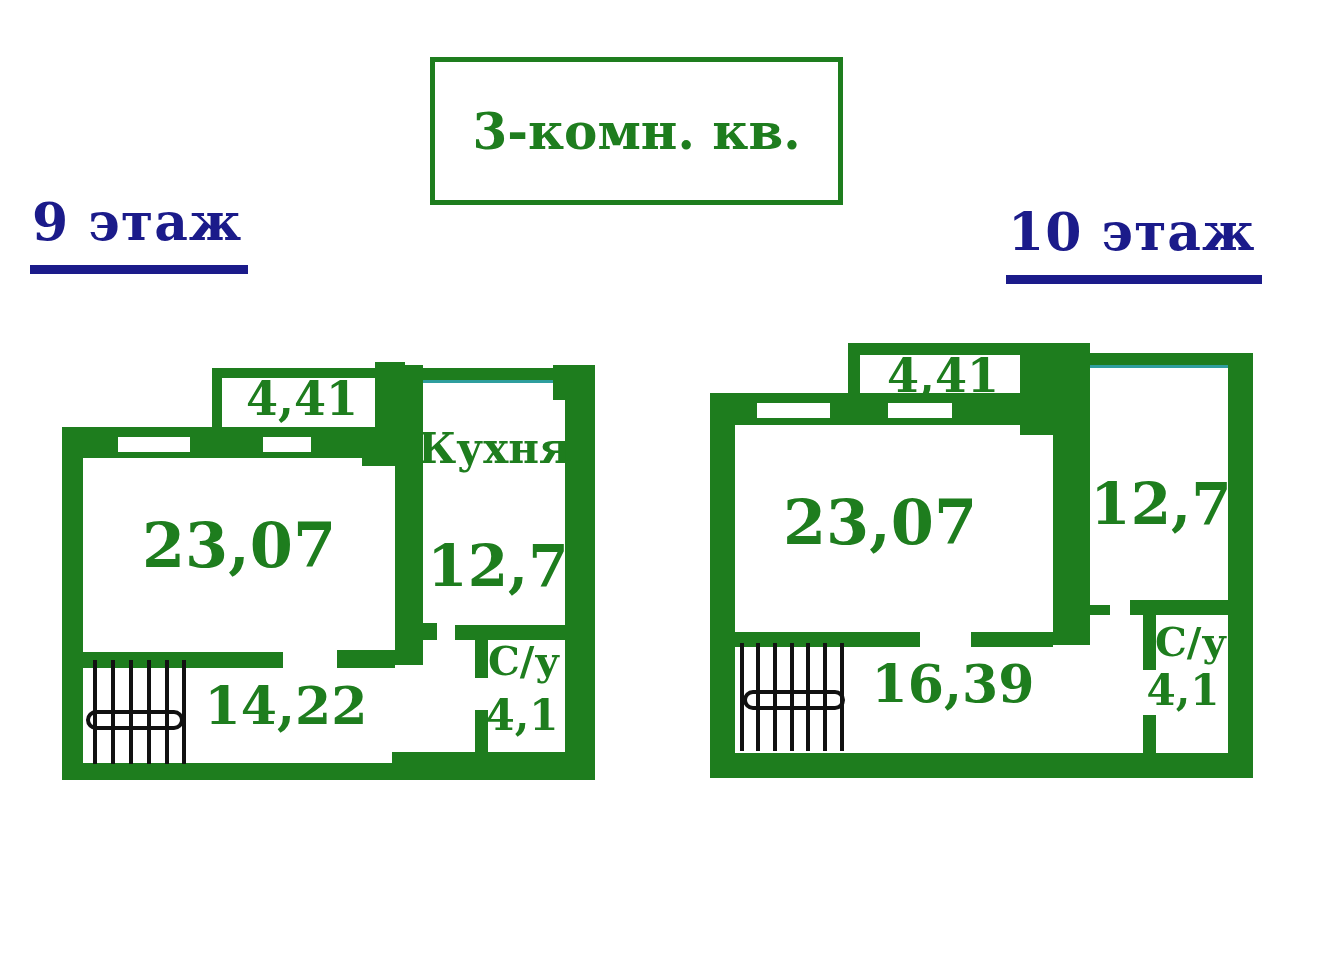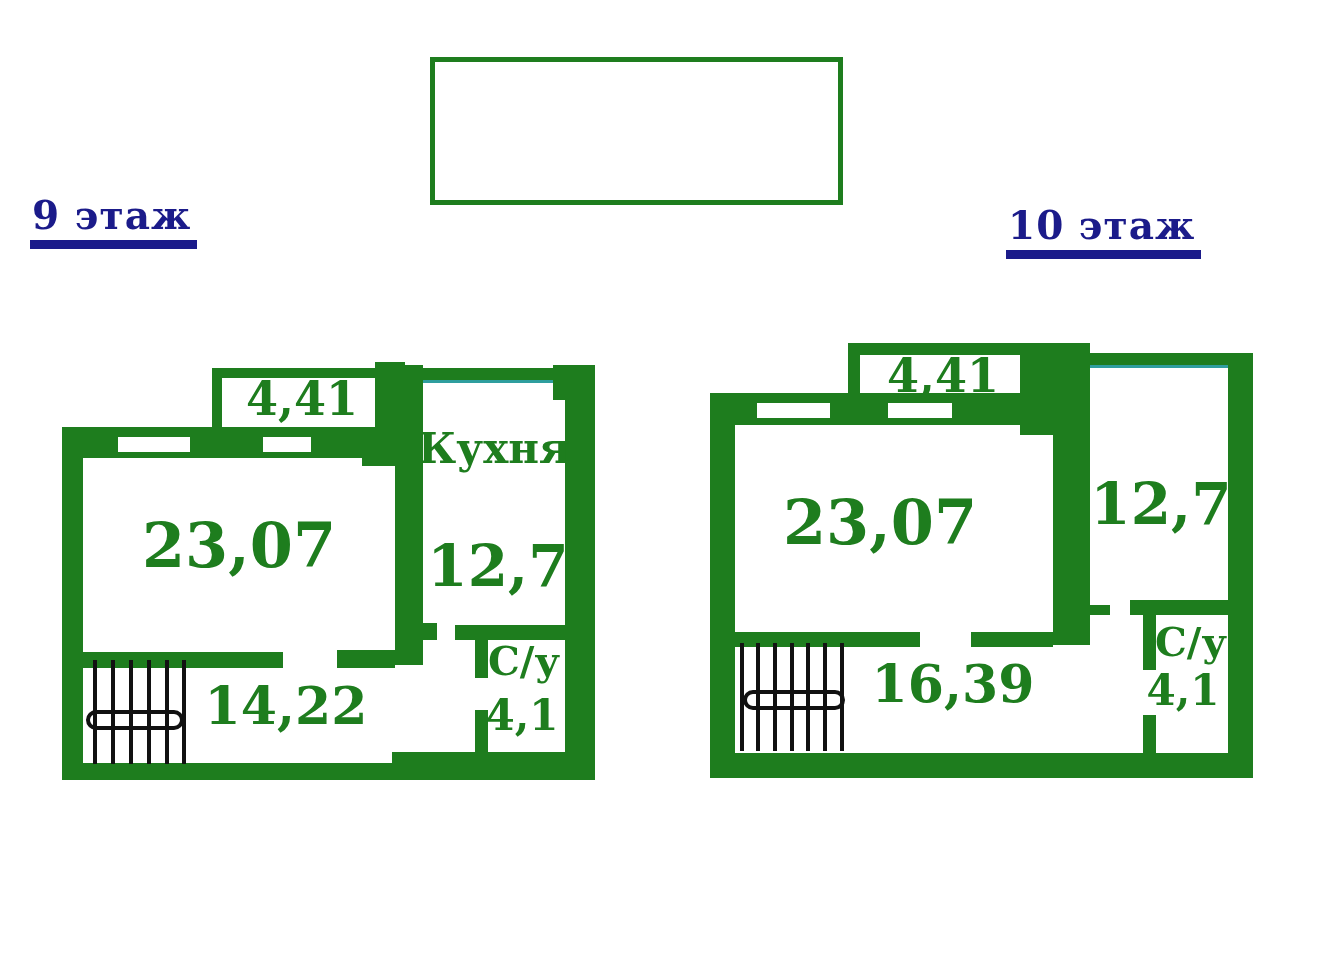--- a/index.html
+++ b/index.html
@@ -16,22 +16,22 @@
   .title-box{
     position:absolute;left:430px;top:57px;width:413px;height:148px;
     border:5px solid var(--wall-green);
     display:flex;flex-direction:column;align-items:center;justify-content:center;
     color:var(--wall-green);font-weight:bold;text-align:center;line-height:1.1;
   }
   .title-line1{font-size:50px;}
   .title-line2{font-size:56px;}
 
   .floor-heading{
-    position:absolute;color:var(--heading-navy);font-weight:bold;font-size:39px;
-    border-bottom:9px solid var(--heading-navy);padding:0 6px 5px 2px;line-height:1.0;
+    position:absolute;color:var(--heading-navy);font-weight:bold;font-size:52px;
+    border-bottom:9px solid var(--heading-navy);padding:0 6px 17px 2px;line-height:1.0;
     letter-spacing:1px;
   }
   .floor-heading.f9{left:30px;top:196px;}
   .floor-heading.f10{left:966px;top:206px;margin-left:40px;}
 
   .plan{position:absolute;}
   .plan.left{left:60px;top:360px;}
   .plan.right{left:708px;top:333px;}
 
   .wall{fill:var(--wall-green);}
@@ -43,20 +43,21 @@
     fill:var(--wall-green);font-family:"DejaVu Serif","Liberation Serif",serif;
     font-weight:bold;text-anchor:middle;
   }
   .sz40{font-size:40px;} .sz42{font-size:42px;} .sz46{font-size:46px;}
   .sz52{font-size:52px;} .sz58{font-size:58px;} .sz62{font-size:62px;}
 </style>
 </head>
 <body>
 
 <div class="title-box">
+  <div class="title-line1">3-комн. кв.</div>
 </div>
 
 <div class="floor-heading f9">9 этаж</div>
 <div class="floor-heading f10">10 этаж</div>
 
 <svg class="plan left" width="535" height="420" viewBox="0 0 535 420" xmlns="http://www.w3.org/2000/svg">
   <g>
     <rect class="wall" x="2" y="67" width="21" height="353"></rect>
     <rect class="wall" x="2" y="67" width="333" height="31"></rect>
     <rect class="win" x="58" y="77" width="72" height="15"></rect>

